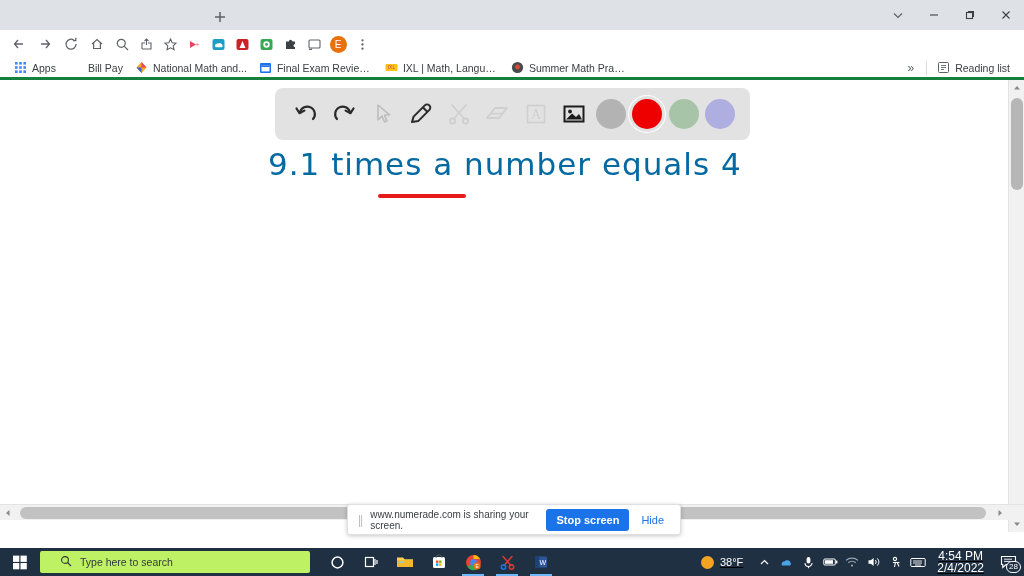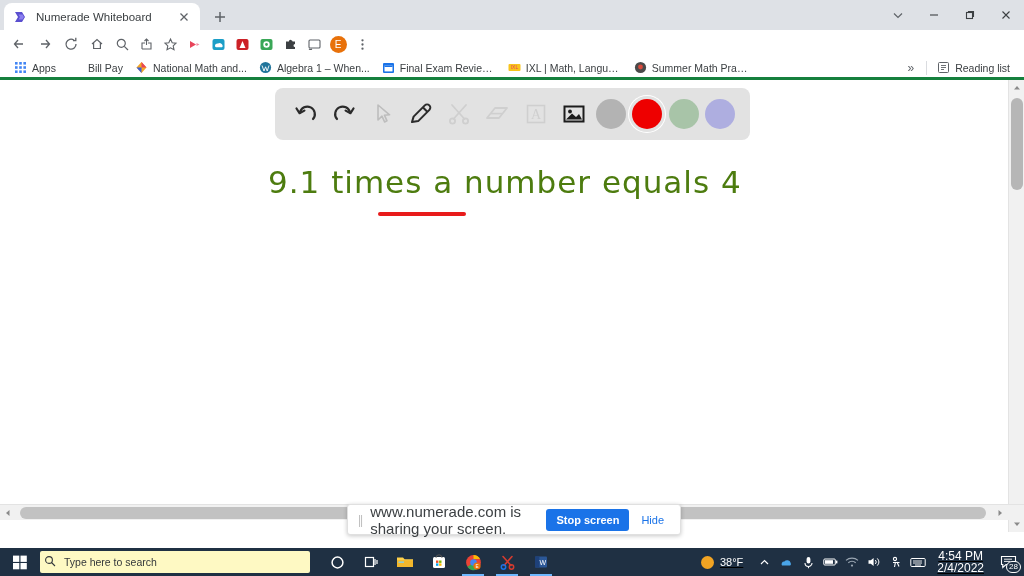--- a/index.html
+++ b/index.html
@@ -66,22 +66,22 @@
     position:absolute; left:275px; top:88px; width:475px; height:52px;
     background:#e2e2e2; border-radius:8px;
     display:flex; align-items:center; justify-content:space-around; padding:0 12px;
   }
   .wb-btn { width:32px; height:32px; display:flex; align-items:center; justify-content:center; }
   .swatch { width:30px; height:30px; border-radius:50%; }
   .swatch.sel { box-shadow: 0 0 0 3px #e2e2e2, 0 0 0 4px #ffffff; }
 
   
   .hw {
-    position:absolute; left:268px; top:164px;
-    font-family:"DejaVu Sans", sans-serif; font-size:31px; color:#4d7c0f;
+    position:absolute; left:268px; top:146px;
+    font-family:"DejaVu Sans", sans-serif; font-size:31px; color:#0369a1;
     letter-spacing:1px; white-space:nowrap;
   }
   .hw .underline { position:absolute; left:110px; top:48px; width:88px; height:4px; background:#e81b1b; border-radius:2px; }
 
   
   .vsb { position:absolute; right:0; top:80px; width:16px; height:452px; background:#f1f1f1; border-left:1px solid #e3e3e3; }
   .vsb .arrow { height:16px; display:flex; align-items:center; justify-content:center; }
   .vsb .arrow.bottom { position:absolute; bottom:0; left:0; right:0; }
   .vsb .thumb { position:absolute; top:18px; left:2px; width:12px; height:92px; background:#b6b6b6; border-radius:6px; }
   .hsb { position:absolute; left:0; bottom:28px; width:1024px; height:16px; background:#f1f1f1; border-top:1px solid #e3e3e3; }
@@ -91,33 +91,33 @@
   .hsb .thumb { position:absolute; top:2px; left:20px; width:966px; height:12px; background:#c2c2c2; border-radius:6px; }
 
   
   .sharebar {
     position:absolute; left:347px; top:504px; width:334px; height:31px;
     background:#fff; border:1px solid #e0e0e0; border-radius:3px;
     box-shadow:0 1px 4px rgba(0,0,0,.22);
     display:flex; align-items:center; padding:0 10px; z-index:5;
   }
   .sharebar .grip { color:#bdbdbd; font-size:12px; margin-right:8px; letter-spacing:-1px; }
-  .sharebar .msg { flex:1; font-size:15px; color:#3c4043; }
+  .sharebar .msg { flex:1; font-size:10px; color:#3c4043; }
   .sharebar .stop {
     background:#1a73e8; color:#fff; font-size:11px; font-weight:bold;
     border-radius:3px; padding:5px 10px; margin-right:6px;
   }
   .sharebar .hide { color:#1a73e8; font-size:11px; padding:0 6px; }
 
   
   .taskbar { position:absolute; left:0; bottom:0; width:1024px; height:28px; background:#1f3043; display:flex; align-items:center; }
   .start { width:40px; height:28px; display:flex; align-items:center; justify-content:center; }
   .tb-search {
-    width:270px; height:22px; background:#fef9c3; border-radius:2px;
-    display:flex; align-items:center; padding:0 4px; font-size:10.5px; color:#33373b;
+    width:270px; height:22px; background:#bef264; border-radius:2px;
+    display:flex; align-items:center; padding:0 20px; font-size:10.5px; color:#33373b;
   }
   .tb-search .sicon { margin-right:8px; }
   .tb-icons { display:flex; align-items:center; margin-left:10px; }
   .tbi { width:34px; height:28px; display:flex; align-items:center; justify-content:center; position:relative; }
   .tbi.active::after { content:""; position:absolute; bottom:0; left:6px; right:6px; height:2px; background:#6eb8ff; }
   .tray { margin-left:auto; display:flex; align-items:center; height:28px;text-decoration:underline; }
   .tray .weather { display:flex; align-items:center; font-size:11px; color:#fff; margin-right:10px; }
   .tray .sun { width:13px; height:13px; border-radius:50%; background:#f2a423; margin-right:6px; }
   .tri { width:22px; height:28px; display:flex; align-items:center; justify-content:center; }
   .clock { color:#fff; font-size:12px; line-height:12px; text-align:center; padding:0 8px; }
@@ -127,34 +127,20 @@
     font-size:8px; border:1px solid #fff; border-radius:7px; padding:0 2px; line-height:10px;
   }
 </style>
 </head>
 <body>
 
 <div id="app">
   <div class="chrome">
 
     <div class="tabstrip">
-      <div class="tab">
-        <span class="favicon">
-          <svg width="16" height="16" viewBox="0 0 16 16">
-            <path d="M3 3 L10 3 L13 8 L10 13 L3 13 L6 8 Z" fill="#5a4fcf"></path>
-            <path d="M6.5 5.5 L10.5 5.5 L12 8 L10.5 10.5 L6.5 10.5 L8 8 Z" fill="#8b7ff0"></path>
-          </svg>
-        </span>
-        <span class="title">Numerade Whiteboard</span>
-        <span class="closex">
-          <svg width="16" height="16" viewBox="0 0 16 16">
-            <path d="M4.5 4.5 L11.5 11.5 M11.5 4.5 L4.5 11.5" stroke="#5f6368" stroke-width="1.3" fill="none"></path>
-          </svg>
-        </span>
-      </div>
       <div class="newtab">
         <svg width="20" height="20" viewBox="0 0 20 20">
           <path d="M10 5 V15 M5 10 H15" stroke="#5f6368" stroke-width="1.5" fill="none"></path>
         </svg>
       </div>
       <div class="wincontrols">
         <div class="wc">
           <svg width="12" height="12" viewBox="0 0 12 12">
               <path d="M2 4.5 L6 8.5 L10 4.5" stroke="#5f6368" stroke-width="1.2" fill="none"></path>
             </svg>
@@ -298,29 +284,20 @@
               <path d="M6.5 1 L11.5 6.5 L6.5 12 L1.5 6.5 Z" fill="#f5a623"></path>
               <path d="M6.5 1 L11.5 6.5 L6.5 6.5 Z" fill="#e8445a"></path>
               <path d="M1.5 6.5 L6.5 6.5 L6.5 12 Z" fill="#3b5fd9"></path>
             </svg>
         </span>
         <span class="bm-label">National Math and...</span>
       </div>
       <div class="bm">
         <span class="bicon">
           <svg width="13" height="13" viewBox="0 0 13 13">
-              <circle cx="6.5" cy="6.5" r="5.6" fill="#21759b"></circle>
-              <path d="M3 4.5 L5 10 L6.6 5.8 L8.2 10 L10 4.5" stroke="#fff" stroke-width="0.9" fill="none"></path>
-            </svg>
-        </span>
-        <span class="bm-label">Algebra 1 – When...</span>
-      </div>
-      <div class="bm">
-        <span class="bicon">
-          <svg width="13" height="13" viewBox="0 0 13 13">
               <rect x="1" y="2" width="11" height="10" rx="1" fill="#1a73e8"></rect>
               <rect x="2.5" y="4.6" width="8" height="5.8" fill="#fff"></rect>
               <rect x="2.5" y="4.6" width="8" height="1.4" fill="#1a73e8"></rect>
             </svg>
         </span>
         <span class="bm-label">Final Exam Review -...</span>
       </div>
       <div class="bm">
         <span class="bicon">
           <svg width="13" height="13" viewBox="0 0 13 13">

